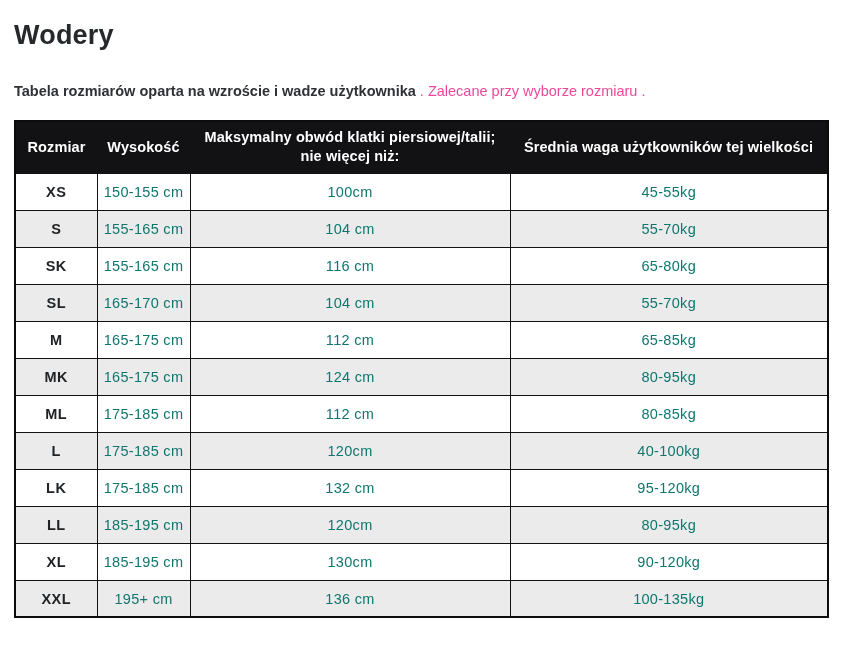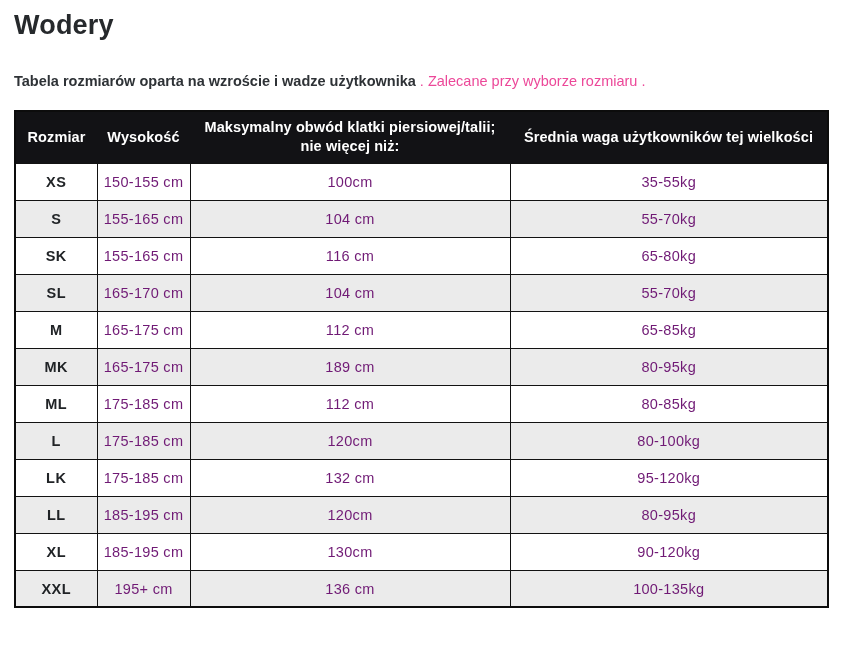--- a/index.html
+++ b/index.html
@@ -11,21 +11,21 @@
     overflow: hidden;
   }
   .page {
     padding: 8px 18px 0 14px;
   }
   .page-title {
     font-size: 27px;
     font-weight: 800;
     color: #26292c;
     letter-spacing: 0.2px;
-    margin-top: 2px;
+    margin-top: 12px;
   }
   .subtitle {
     margin-top: 31px;
     font-size: 14.5px;
     line-height: 1.3;
   }
   .subtitle .bold-part {
     font-weight: 700;
     color: #2e3236;
     margin-top: 21px;
@@ -56,21 +56,21 @@
     padding: 6px 8px;
     line-height: 1.35;
     letter-spacing: 0.1px;
   }
   tbody tr { height: 37px; padding-left: 16px; }
   td {
     border: 1px solid #121212;
     text-align: center;
     vertical-align: middle;
     font-size: 14.5px;
-    color: #701a75;
+    color: #0f766e;
     background: #ffffff;
     padding: 2px 6px;
     letter-spacing: 0.3px;
   }
   td.c0 {
     font-weight: 700;
     color: #202326;
     letter-spacing: 0.5px;
   }
   tbody tr.alt td { background: #ebebeb; }
@@ -103,21 +103,21 @@
           <th class="c1">Wysokość</th>
           <th class="c2">Maksymalny obwód klatki piersiowej/talii; nie więcej niż:</th>
           <th class="c3">Średnia waga użytkowników tej wielkości</th>
         </tr>
     </thead>
     <tbody>
         <tr>
           <td class="c0">XS</td>
           <td class="c1">150-155 cm</td>
           <td class="c2">100cm</td>
-          <td class="c3">35-55kg</td>
+          <td class="c3">45-55kg</td>
         </tr>
         <tr class="alt">
           <td class="c0">S</td>
           <td class="c1">155-165 cm</td>
           <td class="c2">104 cm</td>
           <td class="c3">55-70kg</td>
         </tr>
         <tr>
           <td class="c0">SK</td>
           <td class="c1">155-165 cm</td>
@@ -132,34 +132,34 @@
         </tr>
         <tr>
           <td class="c0">M</td>
           <td class="c1">165-175 cm</td>
           <td class="c2">112 cm</td>
           <td class="c3">65-85kg</td>
         </tr>
         <tr class="alt">
           <td class="c0">MK</td>
           <td class="c1">165-175 cm</td>
-          <td class="c2">189 cm</td>
+          <td class="c2">124 cm</td>
           <td class="c3">80-95kg</td>
         </tr>
         <tr>
           <td class="c0">ML</td>
           <td class="c1">175-185 cm</td>
           <td class="c2">112 cm</td>
           <td class="c3">80-85kg</td>
         </tr>
         <tr class="alt">
           <td class="c0">L</td>
           <td class="c1">175-185 cm</td>
           <td class="c2">120cm</td>
-          <td class="c3">80-100kg</td>
+          <td class="c3">40-100kg</td>
         </tr>
         <tr>
           <td class="c0">LK</td>
           <td class="c1">175-185 cm</td>
           <td class="c2">132 cm</td>
           <td class="c3">95-120kg</td>
         </tr>
         <tr class="alt">
           <td class="c0">LL</td>
           <td class="c1">185-195 cm</td>

